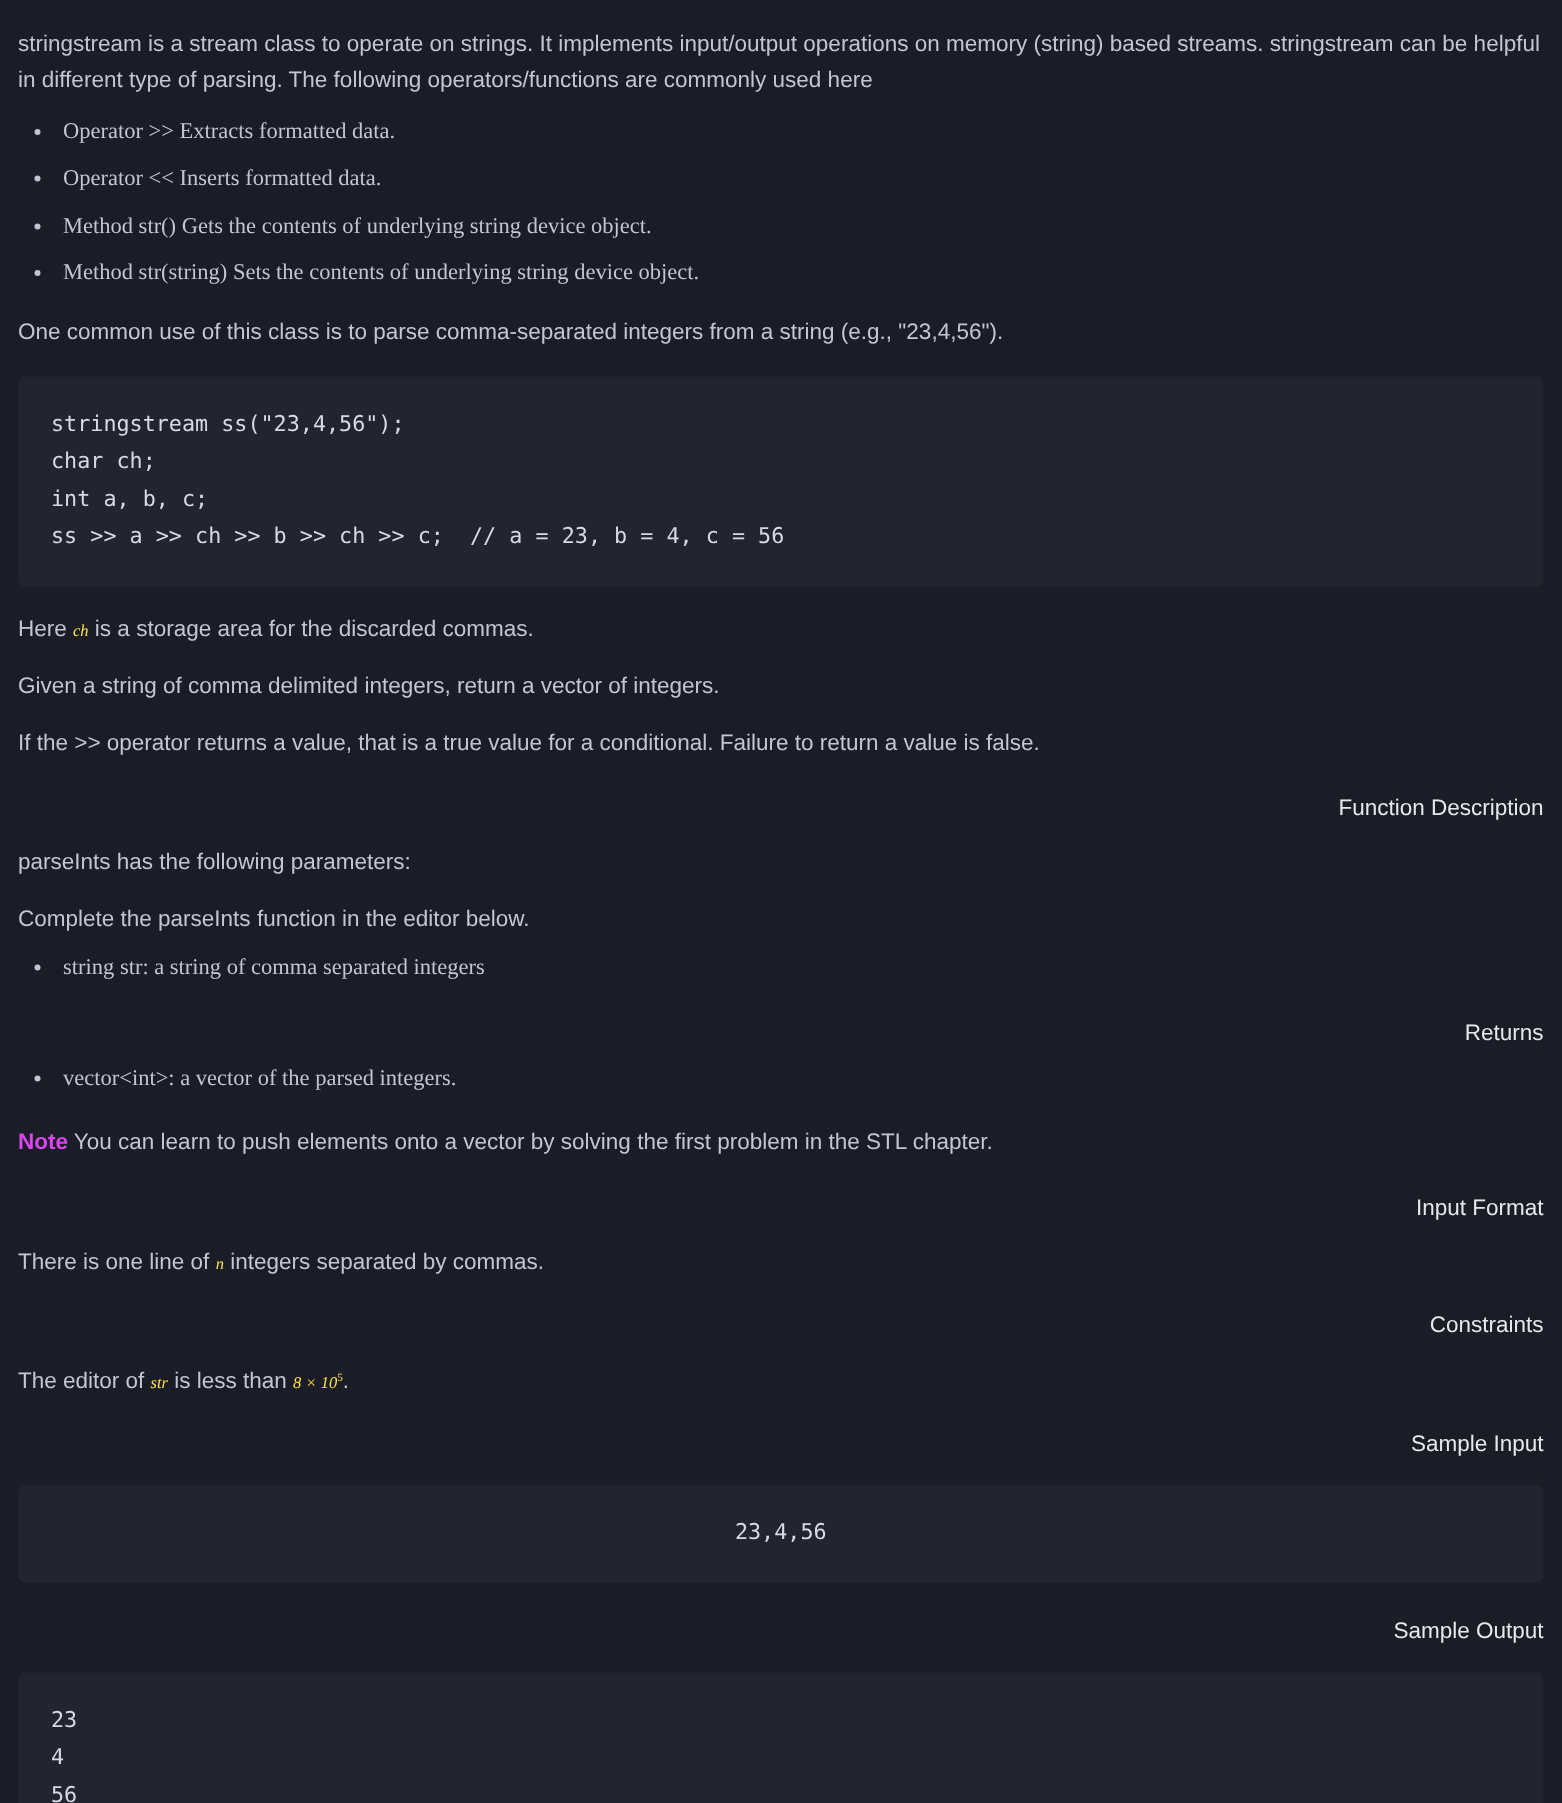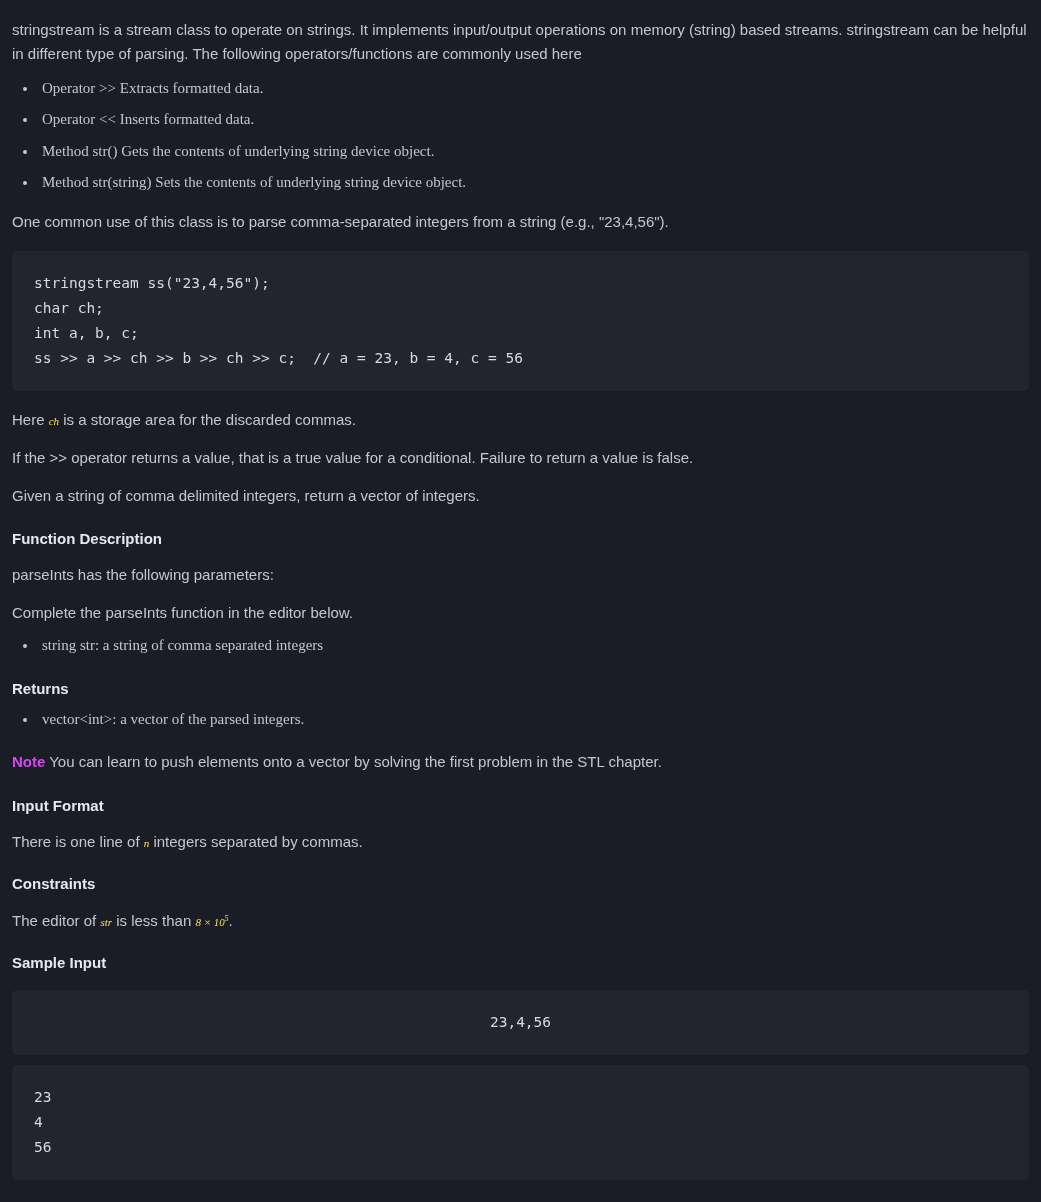--- a/index.html
+++ b/index.html
@@ -44,23 +44,24 @@
     line-height: 1.5;
     font-family: Liberation Serif, serif;
   }
   ul.bullets li::marker {
     color: #c3c6d1;
     font-size: 13px;
   }
   .heading {
     margin: 0;
     padding: 11px 0 6px 0;
-    font-weight: bold;
+    font-weight: normal;
     color: #e6e8ee;
     font-size: 15px;
+    text-align: right;
   }
   .note-line {
     padding: 10px 0 10px 0;
     font-size: 15px;
     color: #c3c6d1;
   }
   .note-line b {
     color: #d946ef;
   }
   pre.codeblock {
@@ -108,23 +109,23 @@
 
   <p class="para tight">One common use of this class is to parse comma-separated integers from a string (e.g., "23,4,56").</p>
 
   <pre class="codeblock">stringstream ss("23,4,56");
 char ch;
 int a, b, c;
 ss &gt;&gt; a &gt;&gt; ch &gt;&gt; b &gt;&gt; ch &gt;&gt; c;  // a = 23, b = 4, c = 56</pre>
 
   <p class="para tight"><span>Here </span><span class="math">ch</span><span> is a storage area for the discarded commas.</span></p>
 
+  <p class="para tight">Given a string of comma delimited integers, return a vector of integers.</p>
+
   <p class="para tight">If the &gt;&gt; operator returns a value, that is a true value for a conditional. Failure to return a value is false.</p>
-
-  <p class="para tight">Given a string of comma delimited integers, return a vector of integers.</p>
 
   <div class="heading">Function Description</div>
 
   <p class="para tight">parseInts has the following parameters:</p>
 
   <p class="para tight">Complete the parseInts function in the editor below.</p>
 
   <ul class="bullets">
     <li>string str: a string of comma separated integers</li>
   </ul>
@@ -142,18 +143,19 @@
   <p class="para tight"><span>There is one line of </span><span class="math">n</span><span> integers separated by commas.</span></p>
 
   <div class="heading">Constraints</div>
 
   <p class="para tight"><span>The editor of </span><span class="math">str</span><span> is less than </span><span class="math num"><span>8 × 10</span><sup>5</sup></span><span>.</span></p>
 
   <div class="heading">Sample Input</div>
 
   <pre class="codeblock single">23,4,56</pre>
 
+  <div class="heading">Sample Output</div>
 
   <pre class="codeblock">23
 4
 56</pre>
 
 </div>
 
 </body></html>

